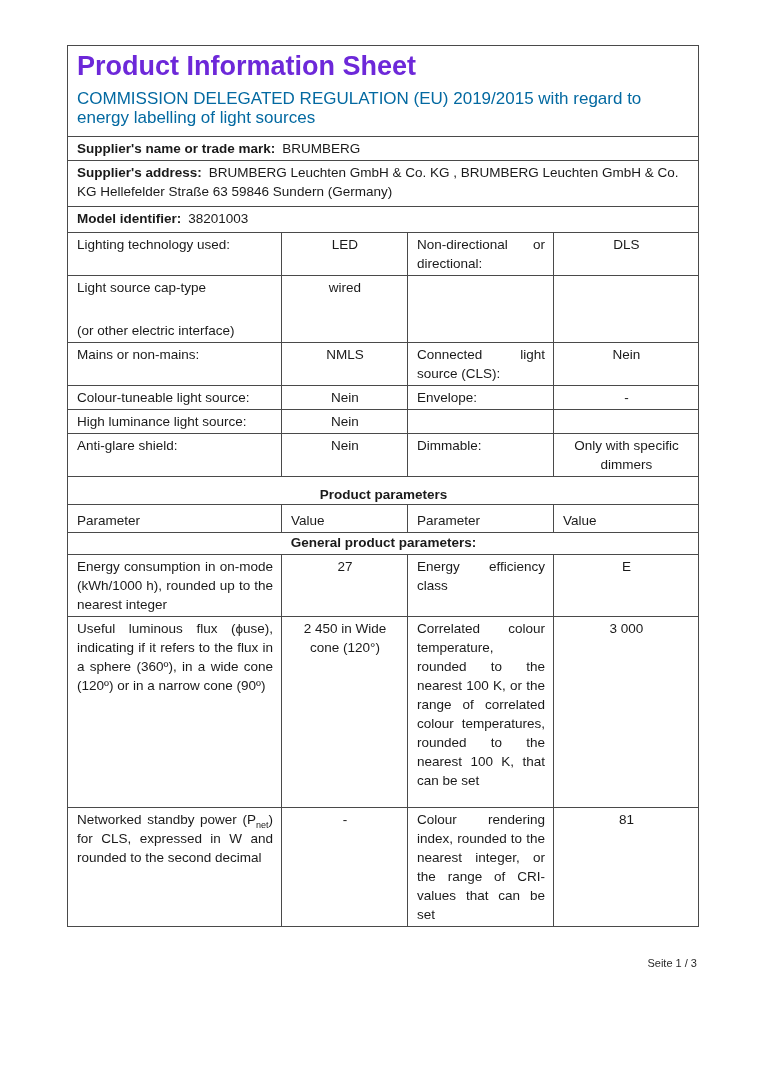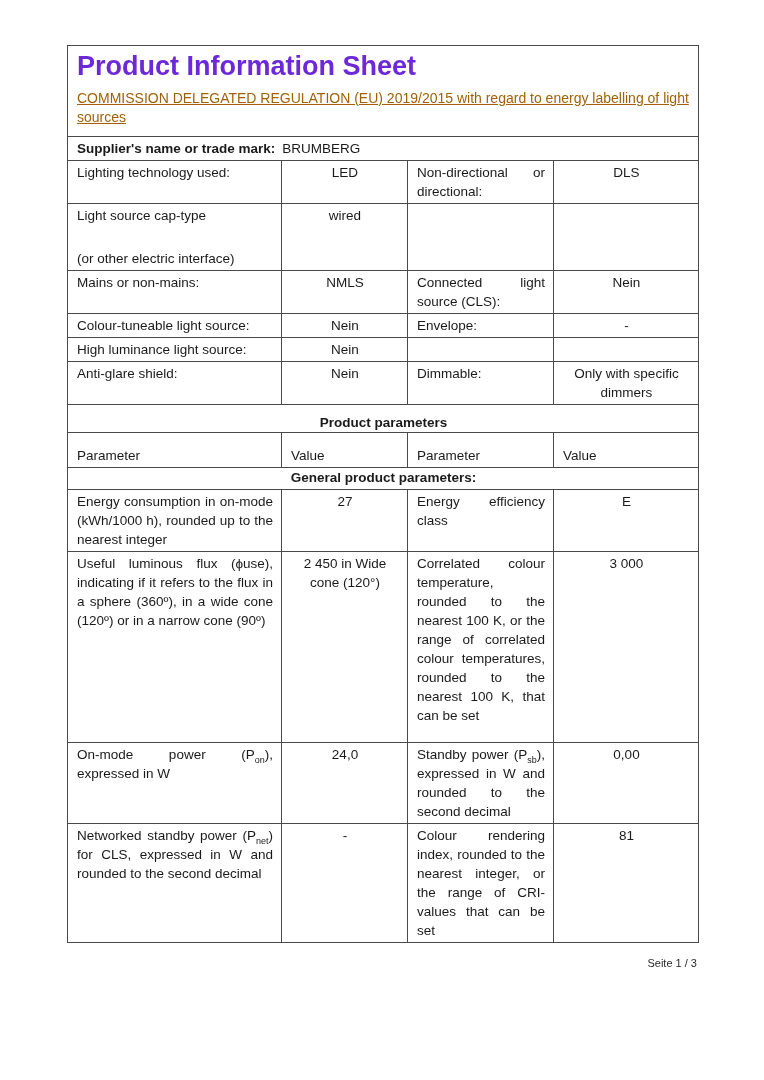--- a/index.html
+++ b/index.html
@@ -32,21 +32,21 @@
   .title-cell { padding: 4px 10px 6px 9px; }
   .doc-title {
     font-size: 27px;
     font-weight: bold;
     color: #6d28d9;
     line-height: 34px;
     margin-top: 1px;
     margin-bottom: 6px;
     letter-spacing: 0px;
   }
-  .doc-subtitle { font-size: 14px; line-height: 19px; color: #a16207; text-decoration: underline; }
+  .doc-subtitle { font-size: 17px; line-height: 19px; color: #0369a1; }
   .b { font-weight: bold; }
   .lbl { text-align: justify; }
   .val { text-align: center; padding-left: 4px; padding-right: 4px; }
   .ctr { text-align: center; font-weight: bold; }
   .inline-lbl { font-weight: bold; }
   .inline-val { margin-left: 7px; font-weight: normal; }
   sub { font-size: 9px; line-height: 0; }
   .second-line { margin-top: 24px; }
   
   tr.rA td { height: 91px; }
@@ -54,21 +54,21 @@
   tr.rC td { height: 46px; }
   tr.rD td { height: 26px; }
   tr.rE td { height: 33px; }
   tr.rF td { height: 42px; }
   tr.rG td { height: 45px; }
   tr.rH td { height: 41px; }
   tr.rI td { height: 21px; }
   tr.rJ td { height: 22px; }
   tr.rK td { height: 41px; }
   tr.rL td { height: 20px; padding-top: 8px; padding-bottom: 0; }
-  tr.rM td { height: 22px; padding-top: 13px; }
+  tr.rM td { height: 22px; padding-top: 6px; }
   tr.rN td { height: 22px; padding-top: 0; }
   tr.rO td { height: 56px; }
   tr.rP td { height: 191px; }
   tr.rQ td { height: 77px; }
   tr.rR td { height: 115px; }
   .footer {
     position: absolute;
     top: 957px;
     right: 67px;
     font-size: 11px;
@@ -94,21 +94,31 @@
         <div class="doc-subtitle">COMMISSION DELEGATED REGULATION (EU) 2019/2015 with regard to energy labelling of light sources</div>
       </td>
     </tr>
 
     <tr class="rB">
       <td colspan="4">
         <span class="inline-lbl">Supplier's name or trade mark:</span><span class="inline-val">BRUMBERG</span>
       </td>
     </tr>
 
-
+    <tr class="rC">
+      <td colspan="4">
+        <span class="inline-lbl">Supplier's address:</span><span class="inline-val">BRUMBERG Leuchten GmbH &amp; Co. KG , BRUMBERG Leuchten GmbH &amp; Co. KG Hellefelder Straße 63 59846 Sundern (Germany)</span>
+      </td>
+    </tr>
+
+    <tr class="rD">
+      <td colspan="4">
+        <span class="inline-lbl">Model identifier:</span><span class="inline-val">38201003</span>
+      </td>
+    </tr>
 
 
     <tr class="rF">
       <td class="lbl">Lighting technology used:</td>
       <td class="val">LED</td>
       <td class="lbl">Non-directional or directional:</td>
       <td class="val">DLS</td>
     </tr>
 
     <tr class="rG">
@@ -171,26 +181,20 @@
       <td class="val">E</td>
     </tr>
 
     <tr class="rP">
       <td class="lbl">Useful luminous flux (ϕuse), indicating if it refers to the flux in a sphere (360º), in a wide cone (120º) or in a narrow cone (90º)</td>
       <td class="val">2 450 in Wide cone (120°)</td>
       <td class="lbl">Correlated colour temperature, rounded to the nearest 100 K, or the range of correlated colour temperatures, rounded to the nearest 100 K, that can be set</td>
       <td class="val">3 000</td>
     </tr>
 
-    <tr class="rQ">
-      <td class="lbl"><span>On-mode power (P</span><sub>on</sub><span>), expressed in W</span></td>
-      <td class="val">24,0</td>
-      <td class="lbl"><span>Standby power (P</span><sub>sb</sub><span>), expressed in W and rounded to the second decimal</span></td>
-      <td class="val">0,00</td>
-    </tr>
 
     <tr class="rR">
       <td class="lbl"><span>Networked standby power (P</span><sub>net</sub><span>) for CLS, expressed in W and rounded to the second decimal</span></td>
       <td class="val">-</td>
       <td class="lbl">Colour rendering index, rounded to the nearest integer, or the range of CRI-values that can be set</td>
       <td class="val">81</td>
     </tr>
   </tbody>
     </table>
 </div>

